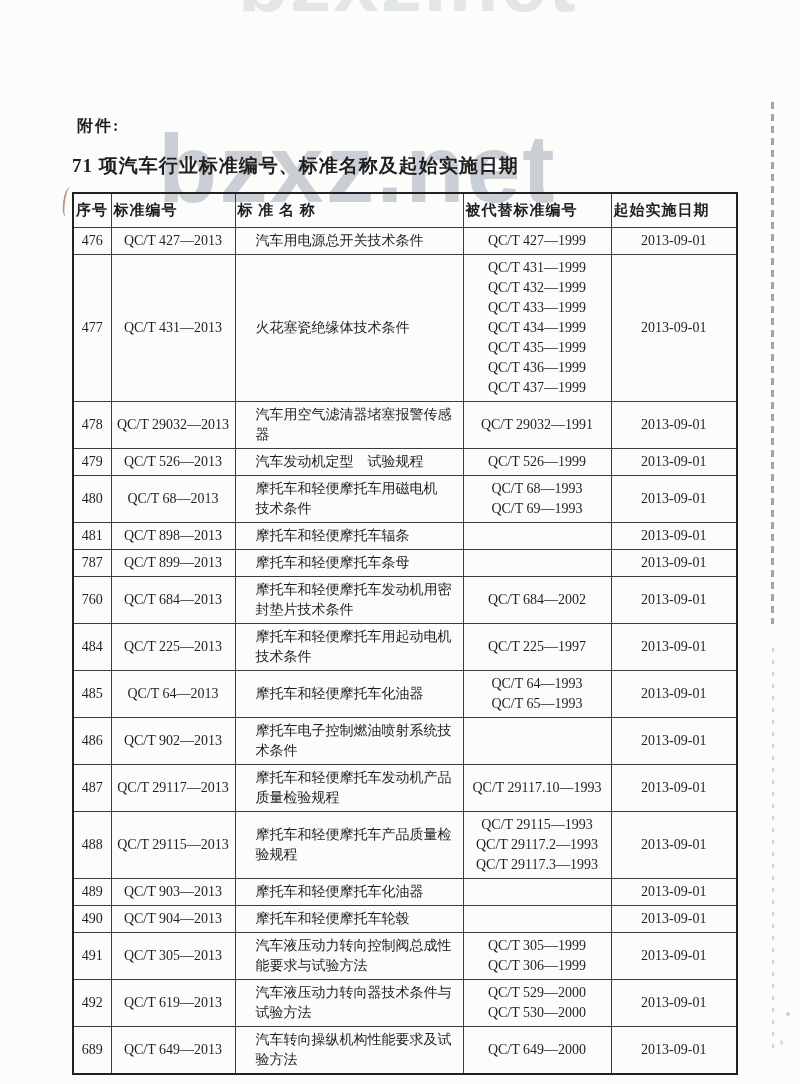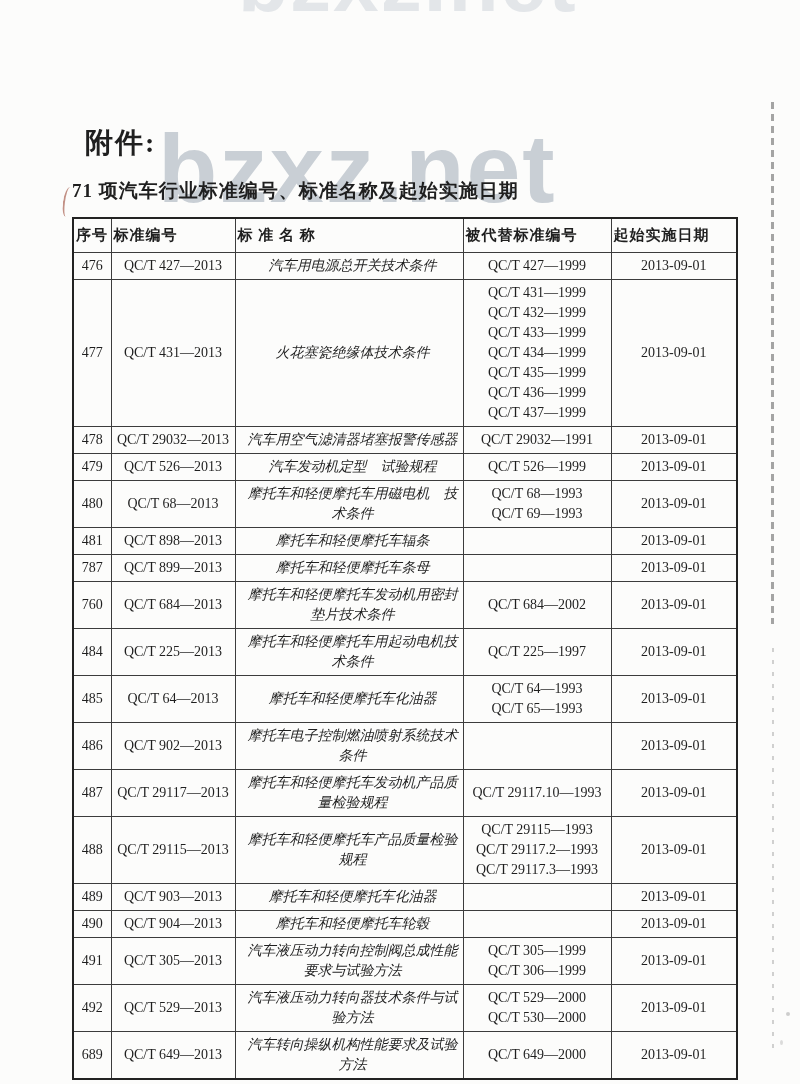--- a/index.html
+++ b/index.html
@@ -40,22 +40,22 @@
     position:absolute;left:63px;top:187px;width:8px;height:30px;
     border-left:2px solid #9c4a38;border-radius:70% 30% 40% 60%;
     transform:rotate(7deg);opacity:.6;z-index:3;
   }
   .speck-1{position:absolute;left:786px;top:1012px;width:4px;height:4px;background:#b9b9b9;border-radius:50%;opacity:.7;}
   .speck-2{position:absolute;left:780px;top:1040px;width:3px;height:5px;background:#c4c4c4;border-radius:50%;opacity:.6;}
 
   
   .doc{position:relative;z-index:2;}
   .attachment-label{
-    margin:12px;padding:112px 0 0 73px;
-    font-size:28px;font-weight:bold;letter-spacing:2px;
+    margin:4px;padding:112px 0 0 73px;
+    font-size:16px;font-weight:bold;letter-spacing:2px;
   }
   .doc-title{
     width:664px;margin:16px 0 0 72px;
     text-align:left;
     font-size:19px;font-weight:bold;letter-spacing:1px;
   }
   table.standards{
     width:664px;margin:13px 0 0 72px;
     border-collapse:collapse;table-layout:fixed;
     border:2px solid #222;
@@ -67,21 +67,21 @@
     padding:7px 2px;letter-spacing:1px;
     text-align:left;
     margin-left:8px;
   }
   td{
     font-size:14px;line-height:20px;
     padding:3px 4px;
     text-align:center;vertical-align:middle;
     word-break:break-all;
   }
-  td.c-name{text-align:center;padding-left:10px;padding-right:3px;font-style:italic;}
+  td.c-name{text-align:left;padding-left:20px;padding-right:3px;}
   td.c-code,td.c-rep{letter-spacing:0;}
 </style>
 </head>
 <body>
 
 <div class="watermark-top">bzxz.net</div>
 <div class="watermark">bzxz.net</div>
 <div class="noise-line-1"></div>
 <div class="noise-line-2"></div>
 <div class="pen-mark"></div>
@@ -250,21 +250,21 @@
           <td class="c-code">QC/T 305—2013</td>
           <td class="c-name">汽车液压动力转向控制阀总成性能要求与试验方法</td>
           <td class="c-rep">
             <div>QC/T 305—1999</div>
             <div>QC/T 306—1999</div>
           </td>
           <td class="c-date">2013-09-01</td>
         </tr>
         <tr>
           <td class="c-seq">492</td>
-          <td class="c-code">QC/T 529—2013</td>
+          <td class="c-code">QC/T 619—2013</td>
           <td class="c-name">汽车液压动力转向器技术条件与试验方法</td>
           <td class="c-rep">
             <div>QC/T 529—2000</div>
             <div>QC/T 530—2000</div>
           </td>
           <td class="c-date">2013-09-01</td>
         </tr>
         <tr>
           <td class="c-seq">689</td>
           <td class="c-code">QC/T 649—2013</td>

